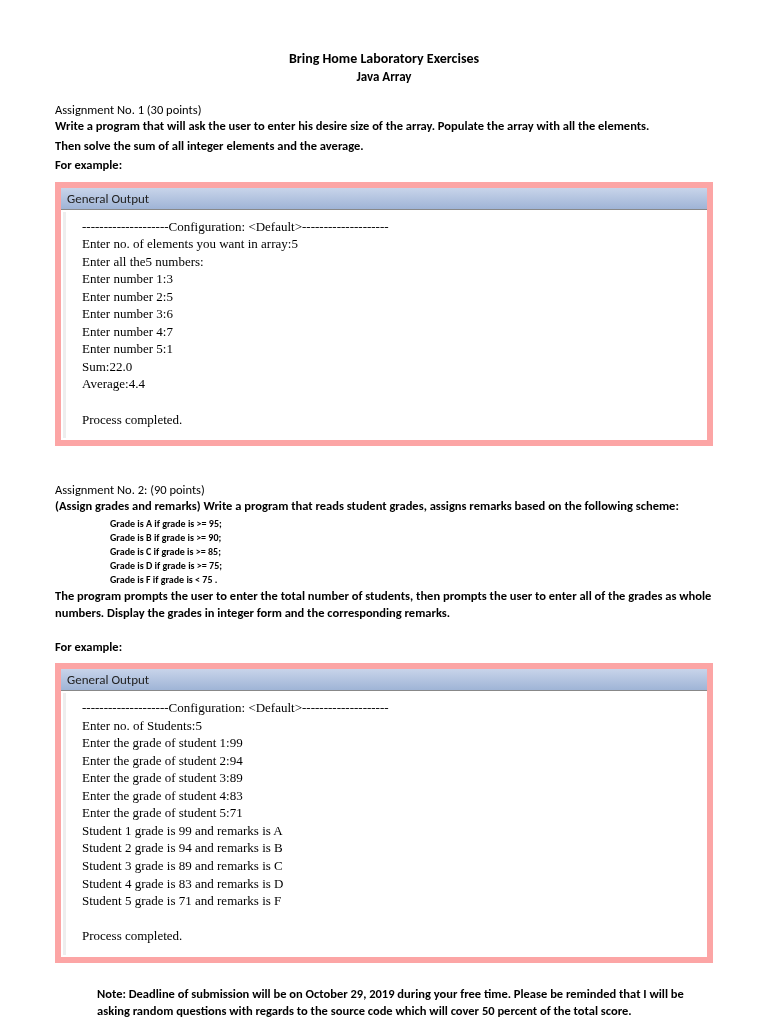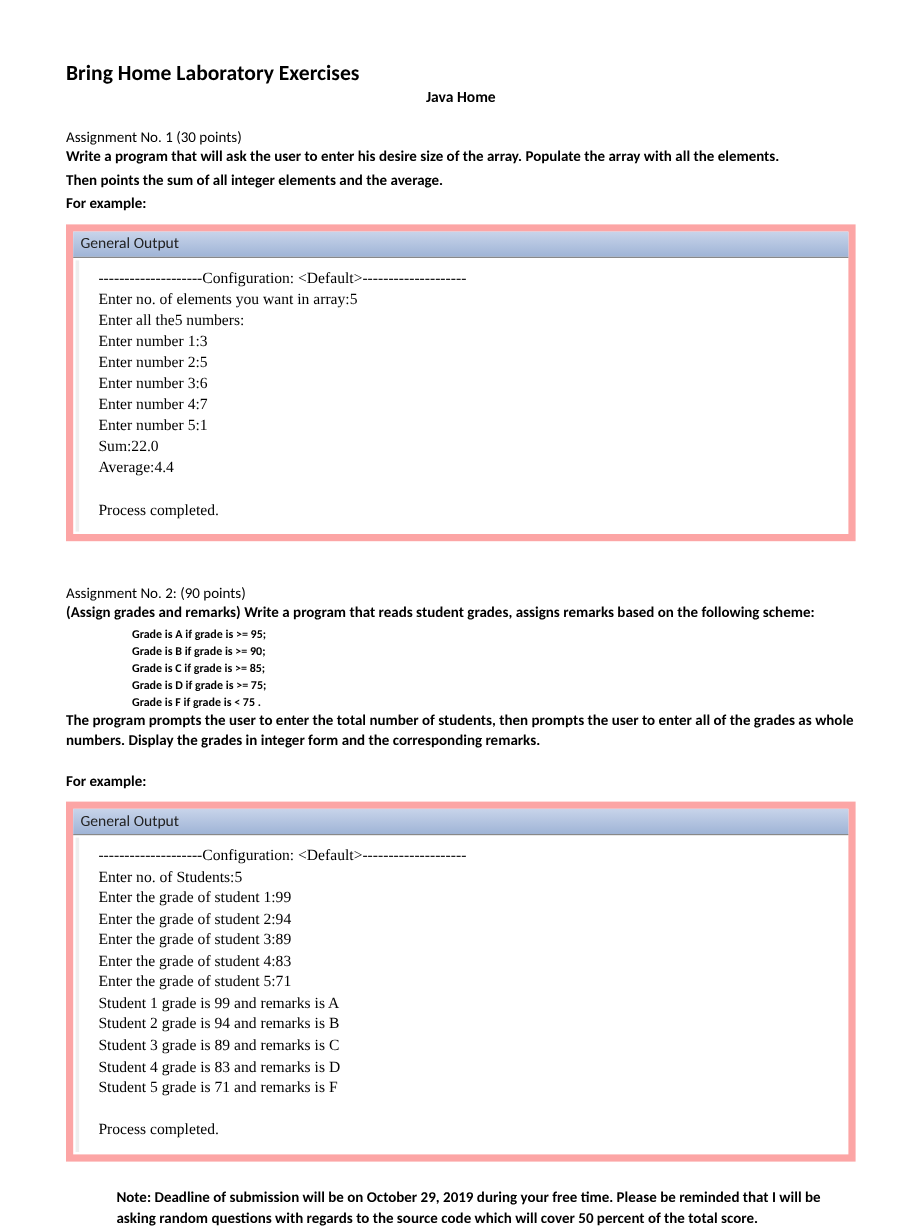--- a/index.html
+++ b/index.html
@@ -6,22 +6,23 @@
     margin: 0;
     padding: 50px 55px;
     font-family: Calibri, Arial, sans-serif;
     font-size: 12.5px;
     color: #000;
     background: #fff;
     width: 768px;
     box-sizing: border-box;
   }
   .title {
+    text-align: center;
     font-weight: bold;
-    font-size: 18px;
+    font-size: 14px;
     margin-bottom: 2px;
   }
   .subtitle {
     text-align: center;
     font-weight: bold;
     font-size: 13px;
     margin-bottom: 18px;
   }
   .heading {
     font-weight: normal;
@@ -68,25 +69,25 @@
     font-size: 12.5px;
     line-height: 1.4;
     margin-top: 6px;
     margin-left: 42px;
   }
 </style>
 </head>
 <body>
 
 <div class="title">Bring Home Laboratory Exercises</div>
-<div class="subtitle">Java Home</div>
+<div class="subtitle">Java Array</div>
 
 <div class="heading">Assignment No. 1 (30 points)</div>
 <div class="para bold">Write a program that will ask the user to enter his desire size of the array. Populate the array with all the elements.</div>
-<div class="para bold">Then points the sum of all integer elements and the average.</div>
+<div class="para bold">Then solve the sum of all integer elements and the average.</div>
 <div class="para bold">For example:</div>
 
 <div class="output-container">
   <div class="output-title">General Output</div>
   <div class="output-body">--------------------Configuration: &lt;Default&gt;--------------------
 Enter no. of elements you want in array:5
 Enter all the5 numbers:
 Enter number 1:3
 Enter number 2:5
 Enter number 3:6

